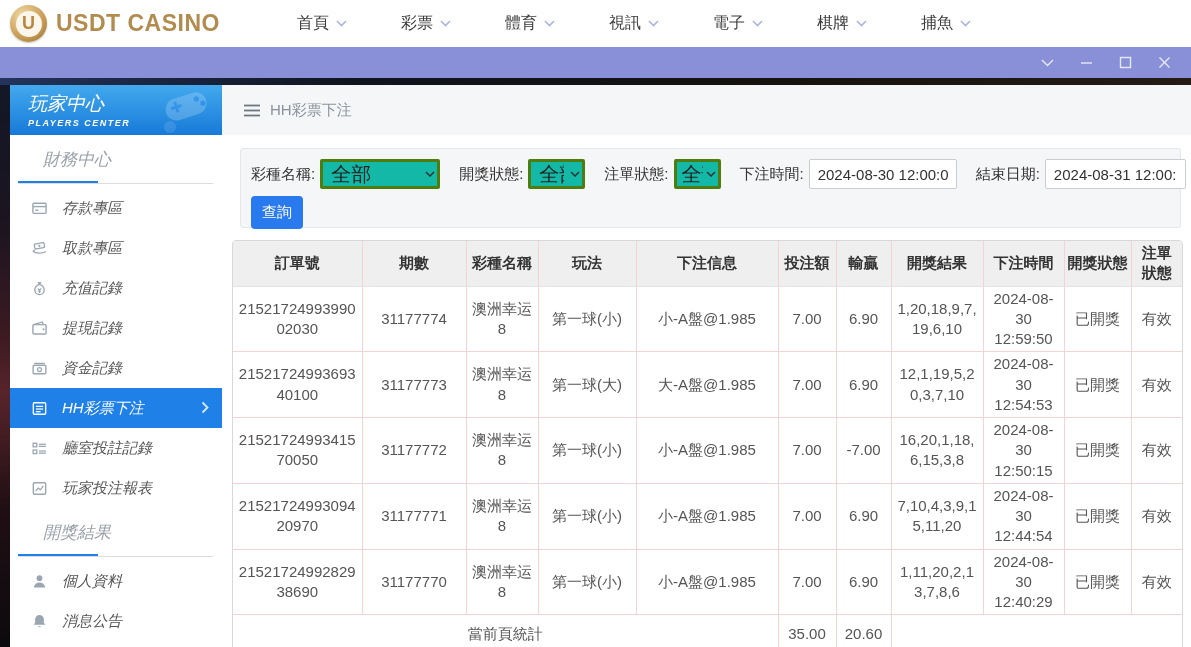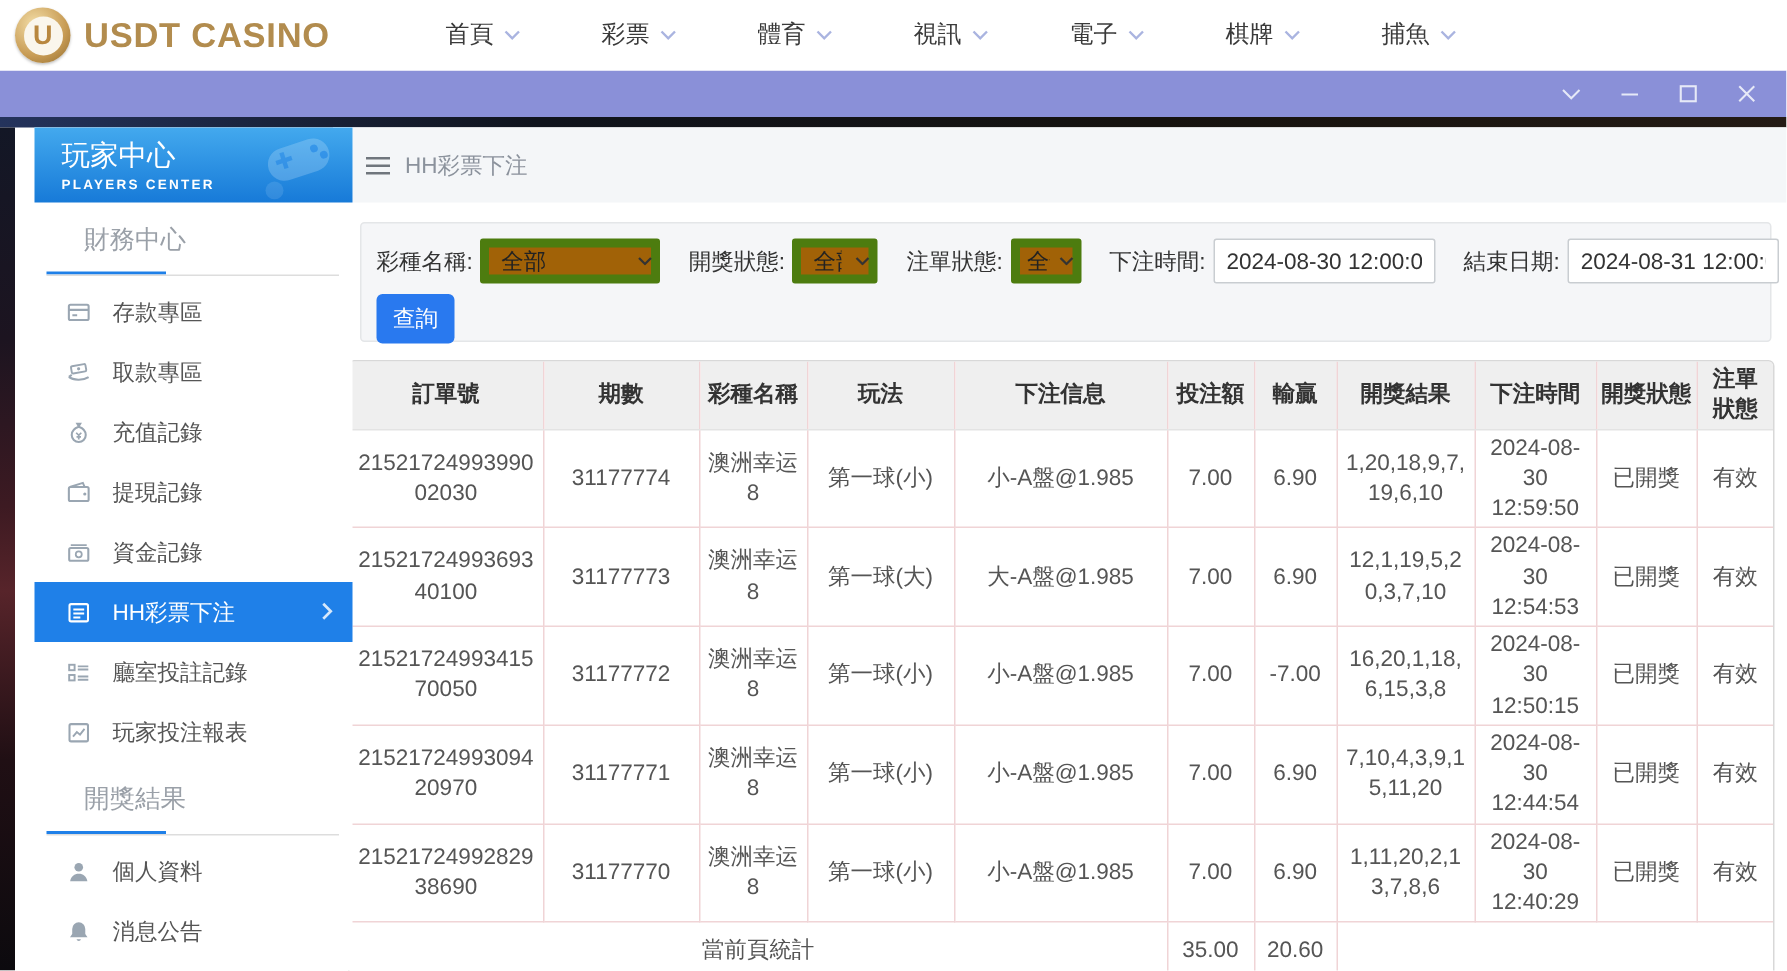--- a/index.html
+++ b/index.html
@@ -24,21 +24,21 @@
   .titlebar { position:absolute; top:47px; left:0; right:0; height:31px; background:#8a90d8;
     display:flex; align-items:center; justify-content:flex-end; gap:26px; padding-right:20px; }
   .win-ctl { display:inline-flex; color:#e6e9f7; cursor:pointer; }
 
   .darkstrip { position:absolute; top:78px; left:0; right:0; height:7px;
     background:linear-gradient(90deg,#24335c,#10141d 30%,#16130f 65%,#241b15); }
   .leftedge { position:absolute; top:85px; bottom:0; left:0; width:10px;
     background:linear-gradient(180deg,#131726 0%,#1c1420 25%,#3d1a22 45%,#57242a 55%,#200f14 75%,#0c0a0e 100%); }
 
   
-  .sidebar { position:absolute; left:23px; width:212px; top:85px; bottom:0; background:#fff; z-index:3; }
+  .sidebar { position:absolute; left:10px; width:212px; top:85px; bottom:0; background:#fff; z-index:3;font-style:italic; }
   .side-header { height:50px; background:linear-gradient(180deg,#43a9ee,#177ad8); color:#fff;
     padding:6px 0 0 18px; position:relative; overflow:hidden; }
   .side-header-title { font-size:19px; font-weight:normal; }
   .side-header-sub { font-size:9px; font-weight:bold; letter-spacing:1.5px; margin-top:1px; }
   .side-header .pad-icon { position:absolute; right:6px; top:2px; opacity:.45; }
   .side-section-title { margin-top:13px; padding-left:33px; color:#9aa0a8; font-size:17px; }
   .side-underline { height:3px; margin:10px 9px 4px 8px;
     background:linear-gradient(90deg,#1f80e8 0, #1f80e8 80px, transparent 80px); border-bottom:1px solid #ddd; }
   .side-item { height:40px; display:flex; align-items:center; padding-left:20px; gap:14px;
     font-size:15px; color:#555; cursor:pointer; position:relative; }
@@ -54,22 +54,22 @@
     padding-left:22px; gap:10px; color:#8b929c; font-size:15px; }
   .hamburger { display:inline-flex; color:#70767d; cursor:pointer; }
 
   .filter-panel { position:absolute; left:18px; right:10px; top:63px; height:80px;
     background:#f5f6f8; border:1px solid #e4e6e8; border-radius:3px; }
   .filter-row { display:flex; align-items:center; margin:10px 0 0 10px; font-size:15px; color:#333; white-space:nowrap; }
   .flabel { margin-right:5px; }
   .gap { margin-left:19px; }
   .sel { position:relative; display:inline-block; }
   .sel select { appearance:none; -webkit-appearance:none; -moz-appearance:none;
-    height:30px; border:6px solid #4d7c0f; border-radius:2px; background:#a16207; color:#222;
-    font-size:15px; font-family:inherit; padding:0 20px 0 8px; }
+    height:30px; border:3px solid #4d7c0f; border-radius:2px; background:#14b8a6; color:#222;
+    font-size:20px; font-family:inherit; padding:0 20px 0 8px; }
   .sel-w1 select { width:120px; }
   .sel-w2 select { width:57px; padding-right:18px; }
   .sel-w3 select { width:47px; padding:0 15px 0 5px; }
   .sel-caret { position:absolute; right:5px; top:12px; pointer-events:none; color:#333; display:inline-flex; }
   .date-input { height:30px; width:148px; border:1px solid #c9cdd1; border-radius:2px;
     padding:0 8px; font-size:15px; color:#333; background:#fff; font-family:inherit; }
   .date-input.end { width:141px; }
   .search-btn { margin:7px 0 0 10px; width:52px; height:33px; background:#2979ef; color:#fff;
     border:none; border-radius:4px; font-size:15px; cursor:pointer; font-family:inherit; }
 

